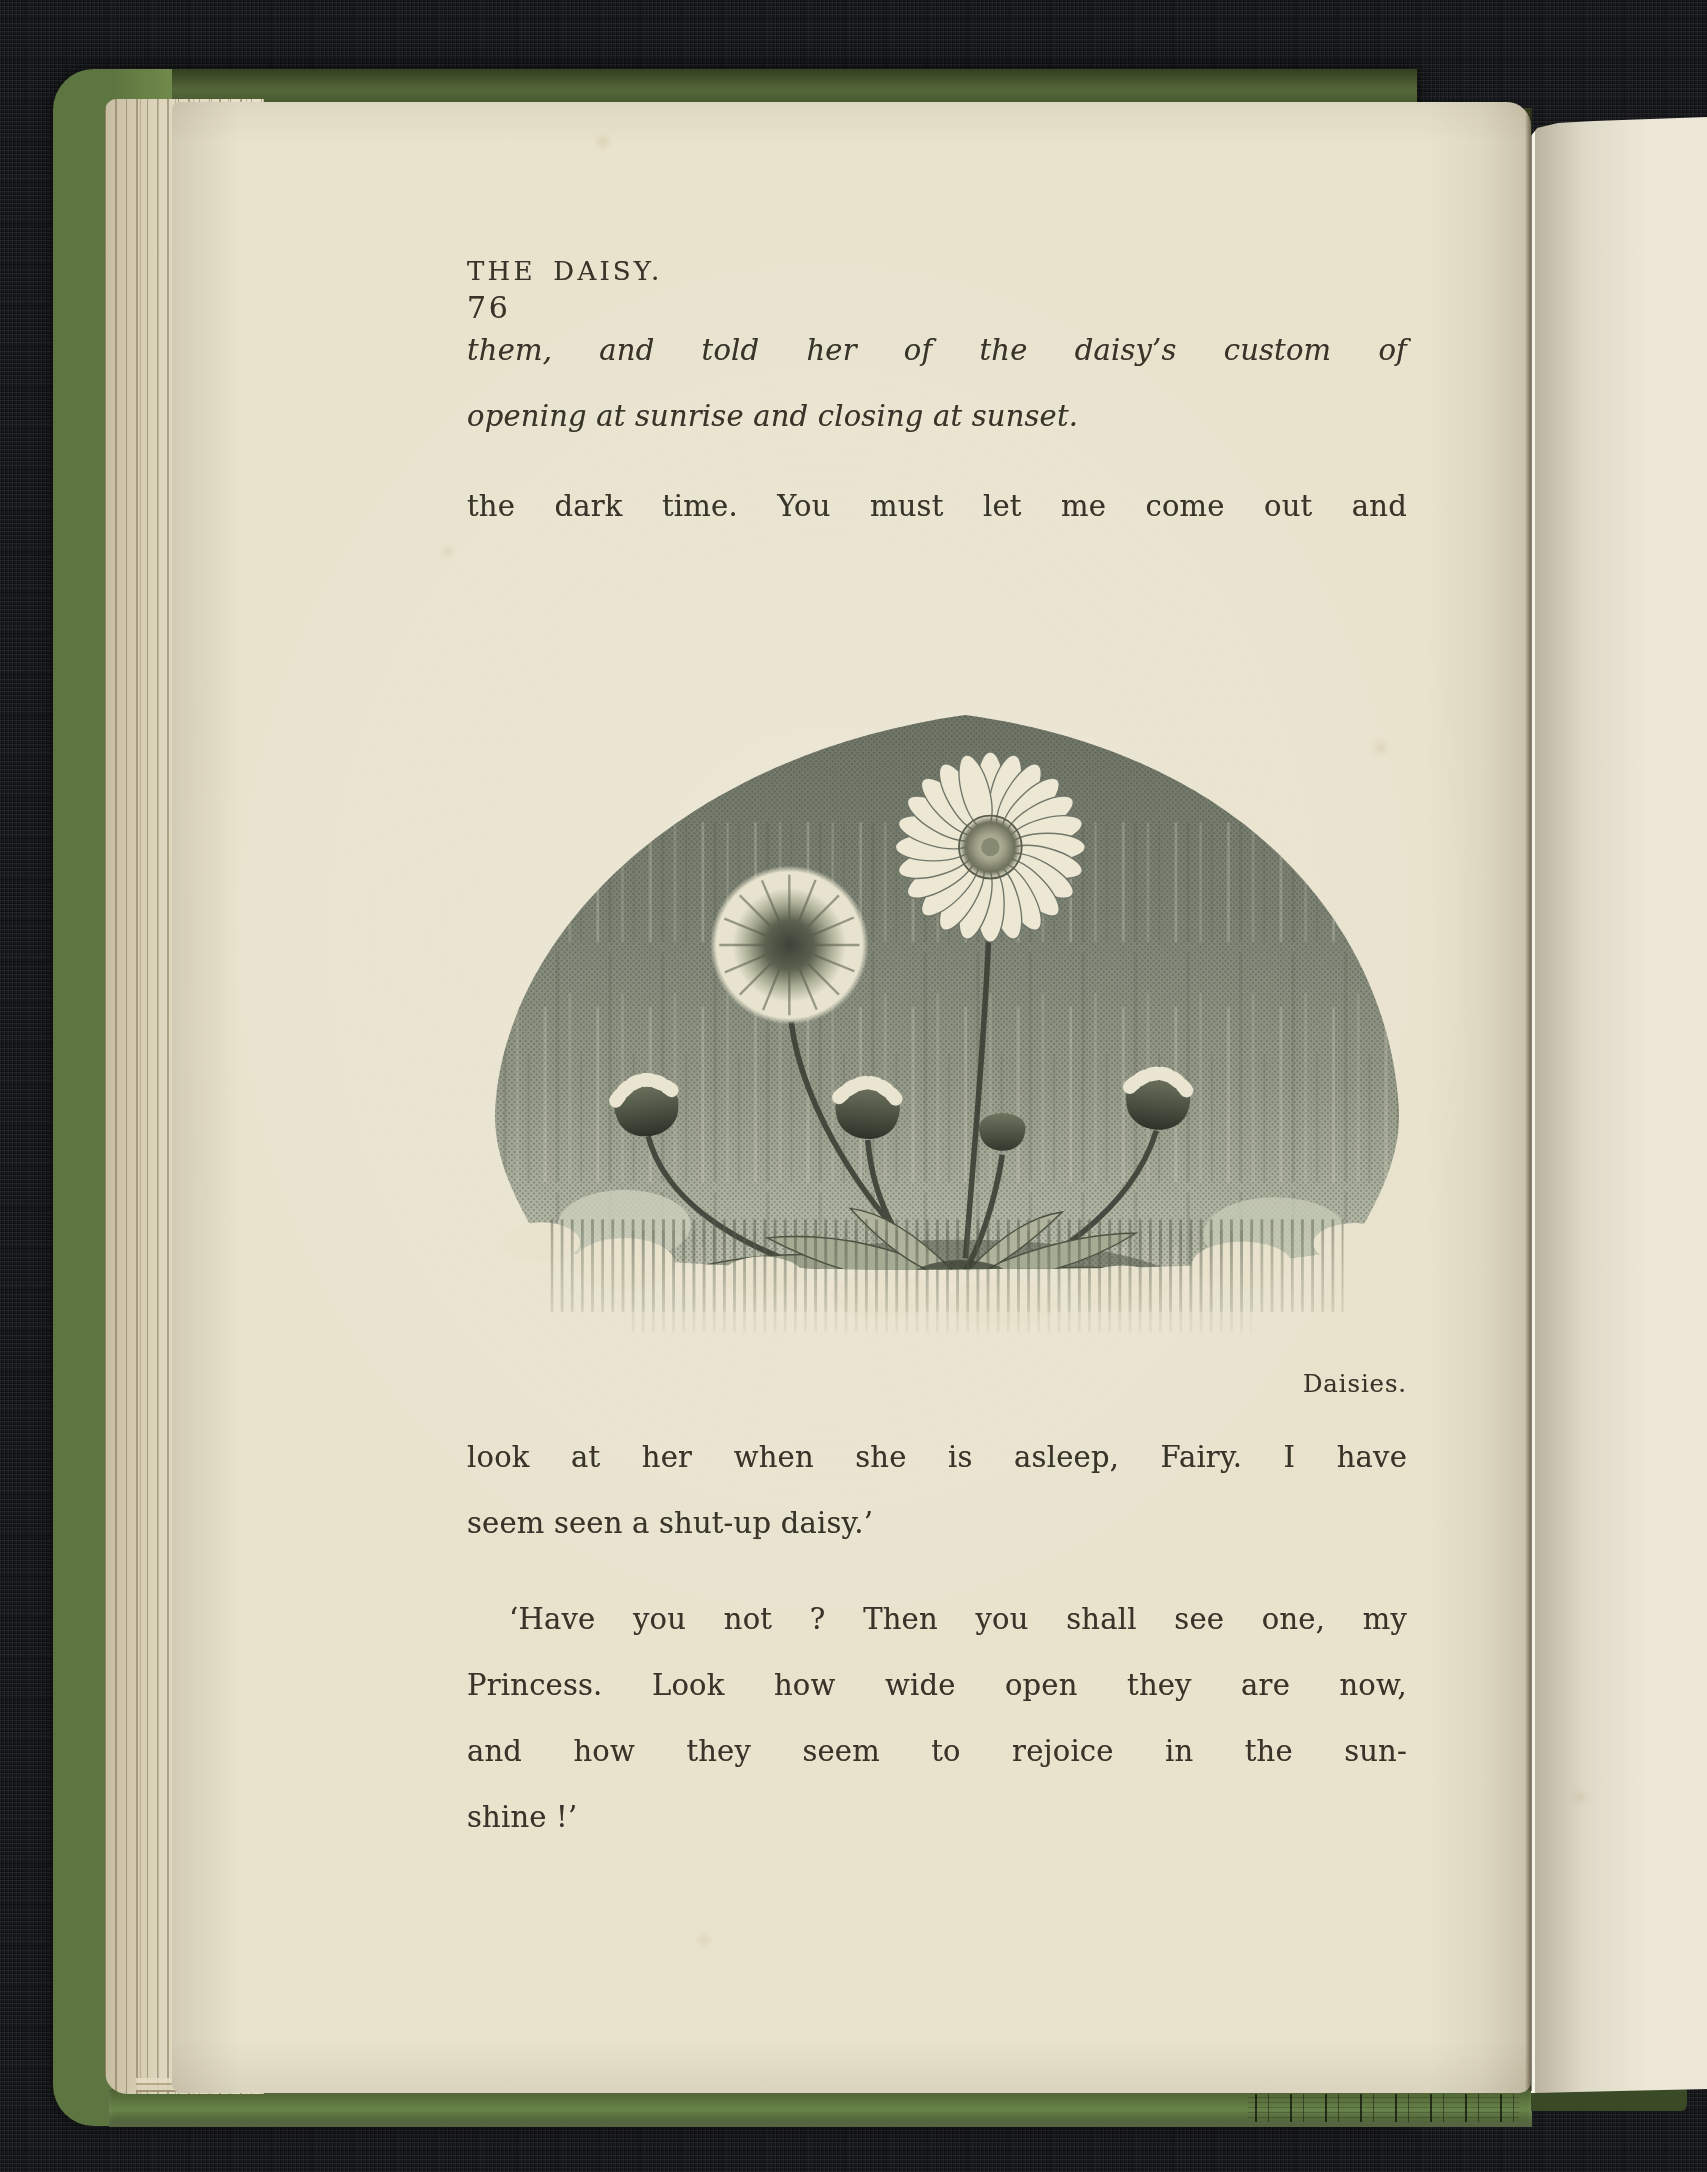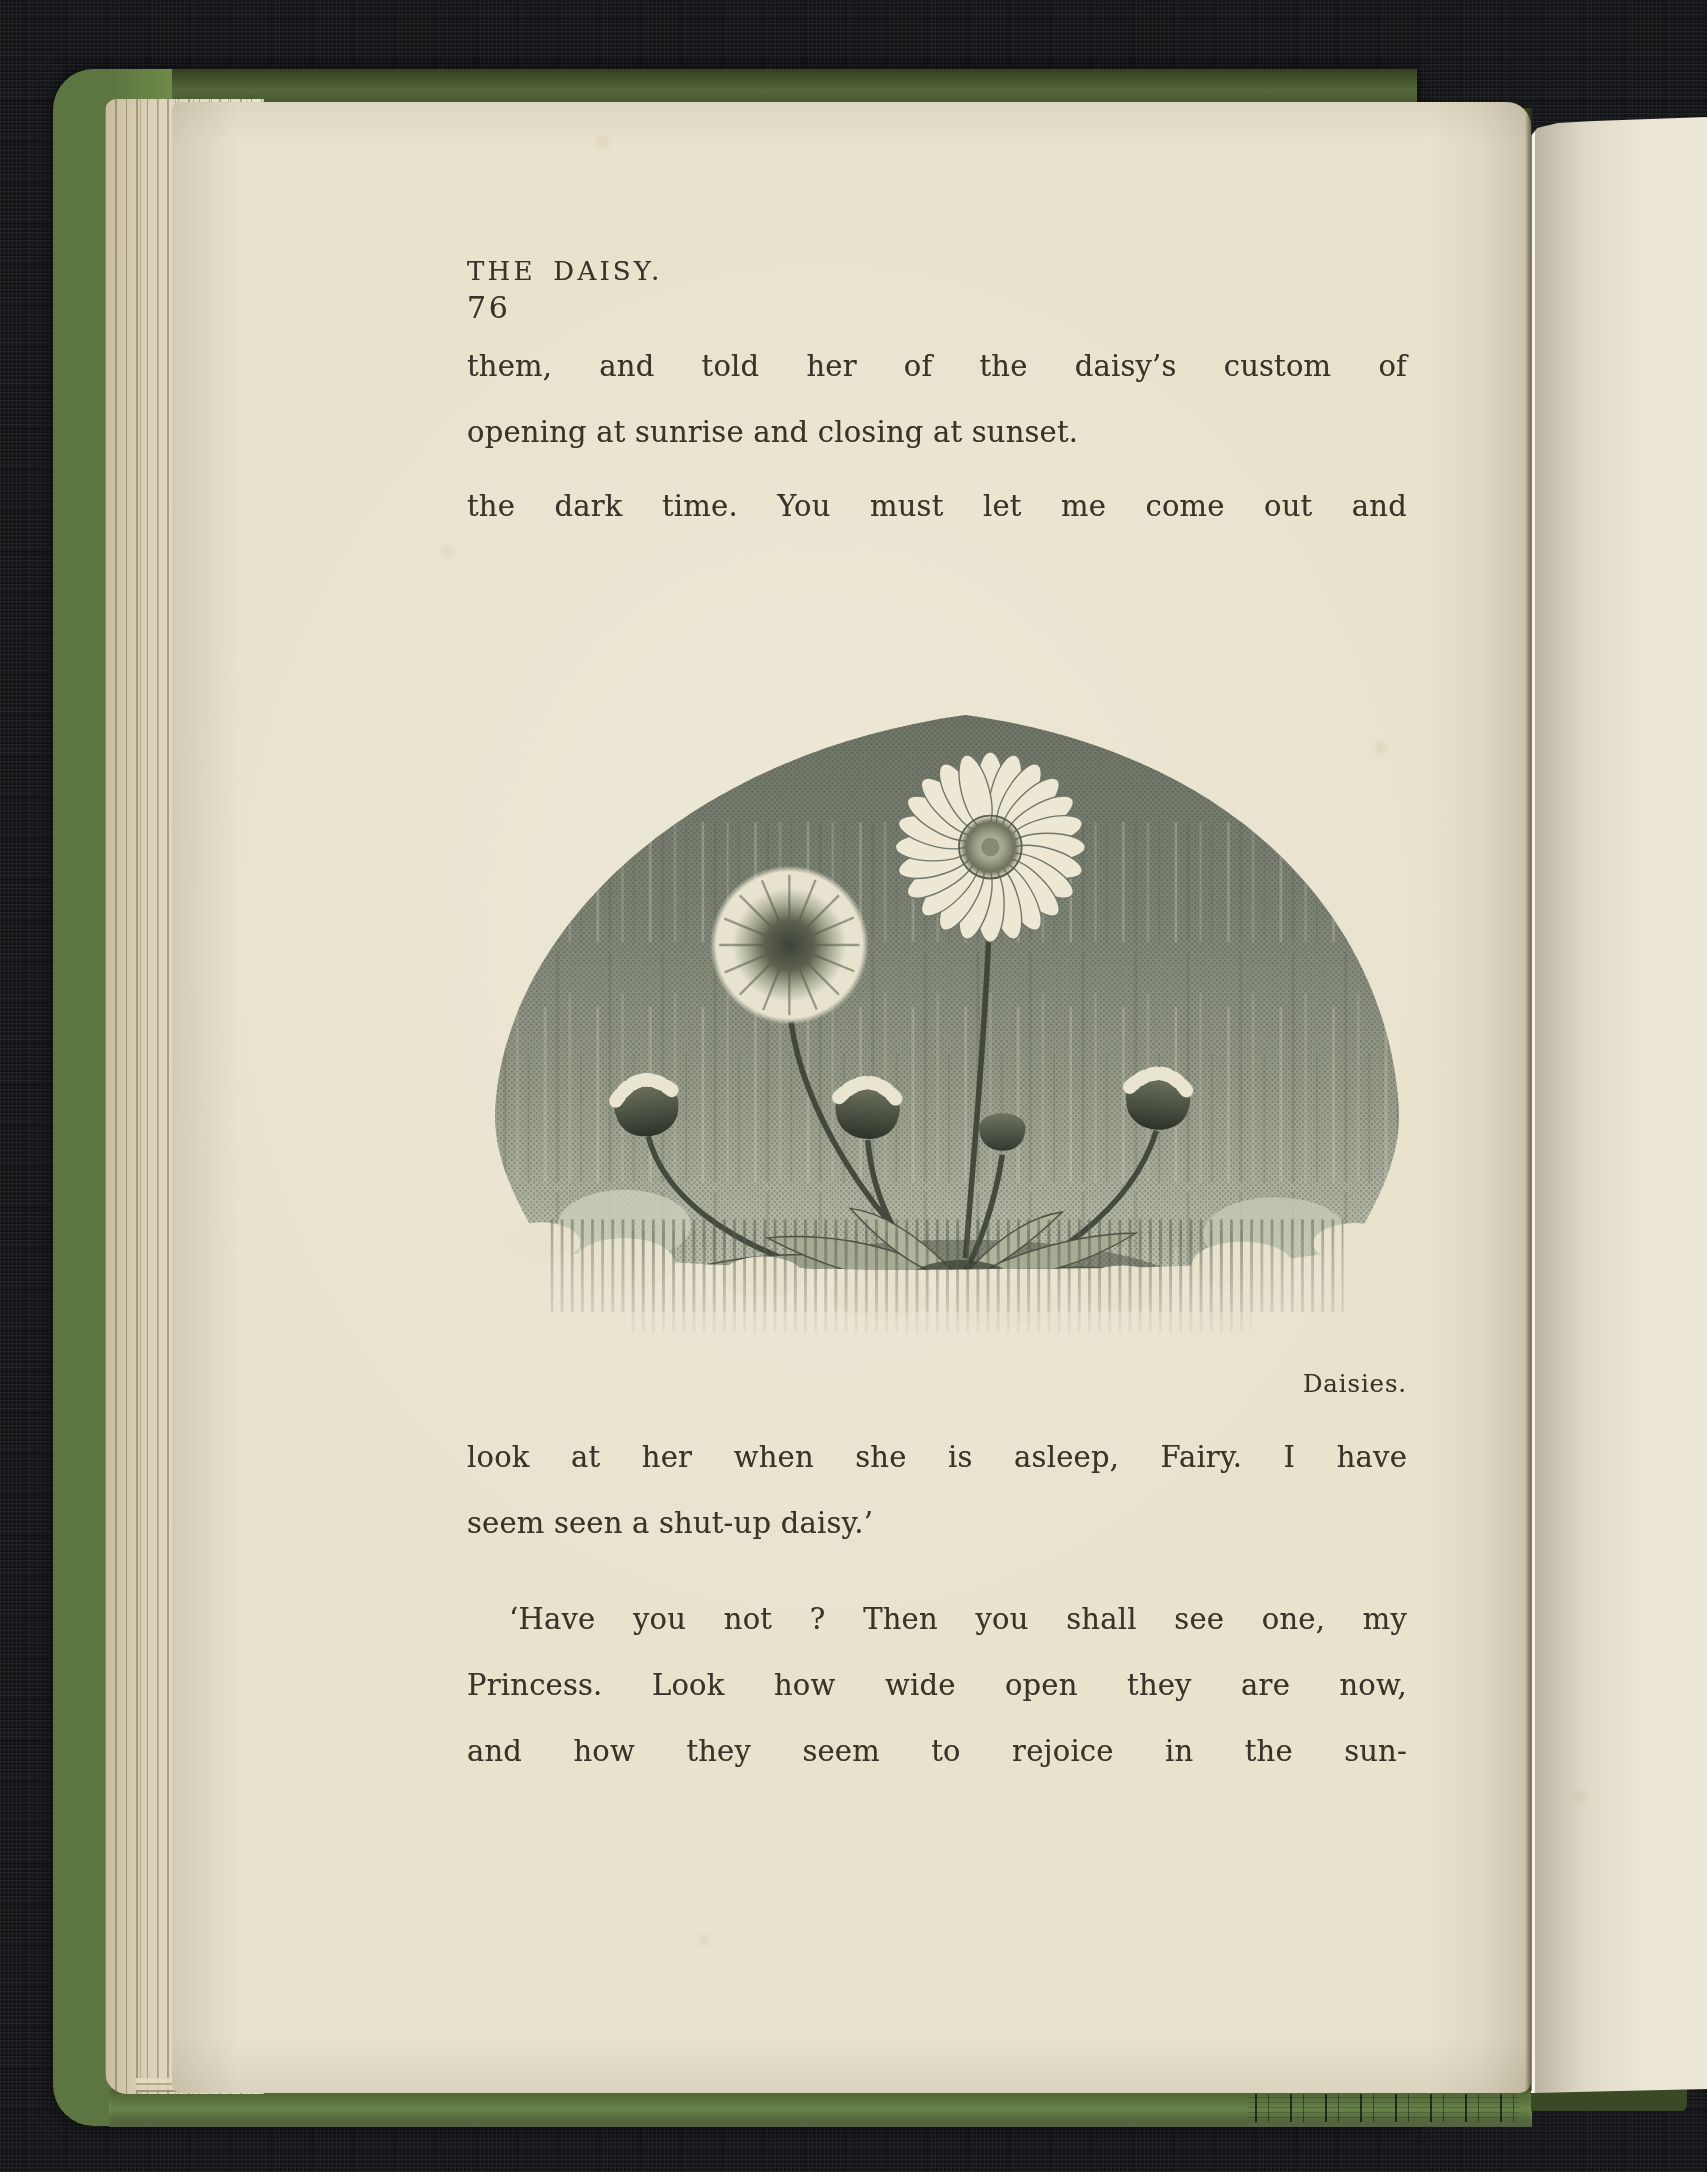--- a/index.html
+++ b/index.html
@@ -64,21 +64,21 @@
   .folio{position:absolute;left:467px;top:250px;font-size:30px;letter-spacing:2.7px;
          text-shadow:0 0 0.5px rgba(56,52,41,.5);margin-top:40px;}
   .running-head{position:absolute;left:467px;top:256px;width:940px;text-align:left;
          font-size:26px;letter-spacing:3.2px;word-spacing:6.3px;text-shadow:0 0 0.5px rgba(56,52,41,.5);}
   .para{position:absolute;left:467px;width:940px;}
   .line{height:66px;line-height:66px;font-size:29px;letter-spacing:0.2px;
         text-align:justify;text-align-last:justify;white-space:normal;
         text-shadow:0 0 0.5px rgba(56,52,41,.45);}
   .line.end{text-align-last:left;}
   .line.indent{text-indent:42px;}
-  .p1{top:333px;} .p2{top:473px;} .p3{top:1424px;} .p4{top:1586px;}
+  .p1{top:317px;font-style:italic;} .p2{top:473px;} .p3{top:1424px;} .p4{top:1586px;}
   .caption{position:absolute;left:467px;top:1365px;width:940px;height:37px;line-height:37px;
         text-align:right;font-size:24.4px;letter-spacing:0.9px;text-shadow:0 0 0.5px rgba(56,52,41,.45);}
   .illus{position:absolute;left:486px;top:702px;width:922px;height:656px;}
 </style>
 </head>
 <body>
 
 <div class="stage">
   <div class="fabric"></div>
 
@@ -296,16 +296,17 @@
 
     <div class="para p3">
       <div class="line">look at her when she is asleep, Fairy.  I have</div>
       <div class="line end">seem seen a shut-up daisy.’</div>
     </div>
 
     <div class="para p4">
       <div class="line indent">‘Have you not ?  Then you shall see one, my</div>
       <div class="line">Princess.  Look how wide open they are now,</div>
       <div class="line">and how they seem to rejoice in the sun-</div>
+      <div class="line end">shine !’</div>
     </div>
   </div>
 </div>
 
 
 </body></html>

